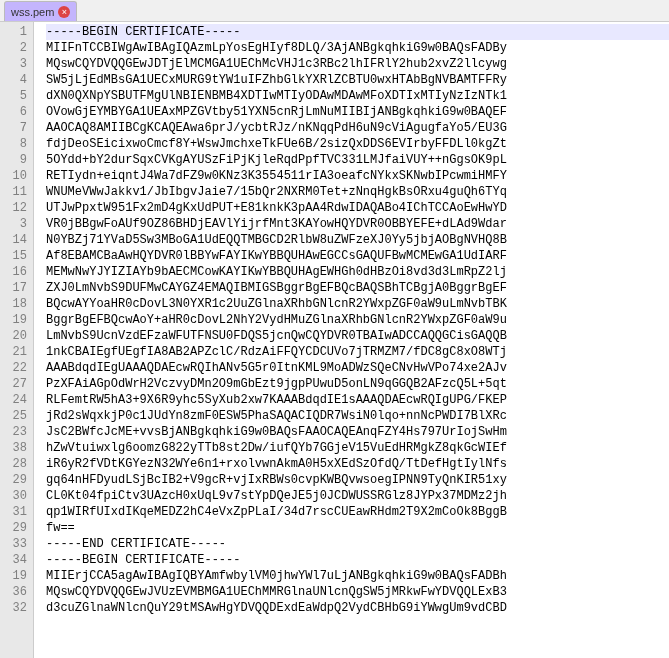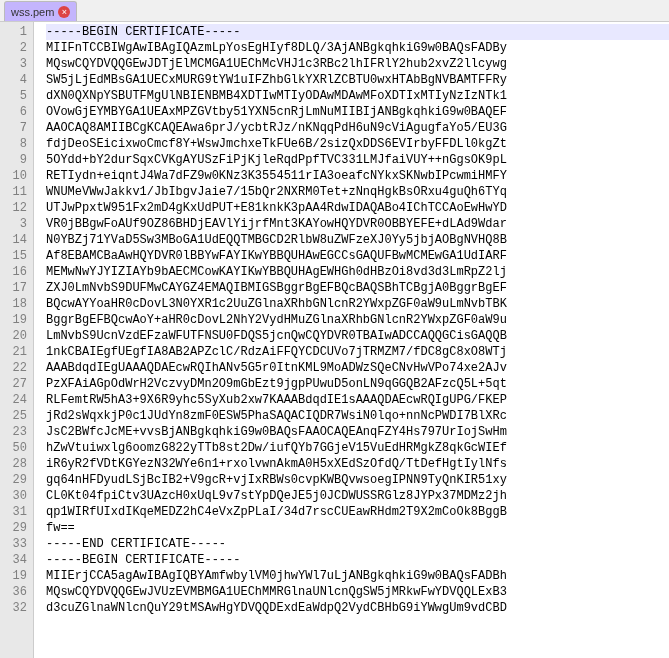--- a/index.html
+++ b/index.html
@@ -110,21 +110,21 @@
       <div>17</div>
       <div>18</div>
       <div>19</div>
       <div>20</div>
       <div>21</div>
       <div>22</div>
       <div>27</div>
       <div>24</div>
       <div>25</div>
       <div>23</div>
-      <div>50</div>
+      <div>38</div>
       <div>28</div>
       <div>29</div>
       <div>30</div>
       <div>31</div>
       <div>29</div>
       <div>33</div>
       <div>34</div>
       <div>19</div>
       <div>36</div>
       <div>32</div>

